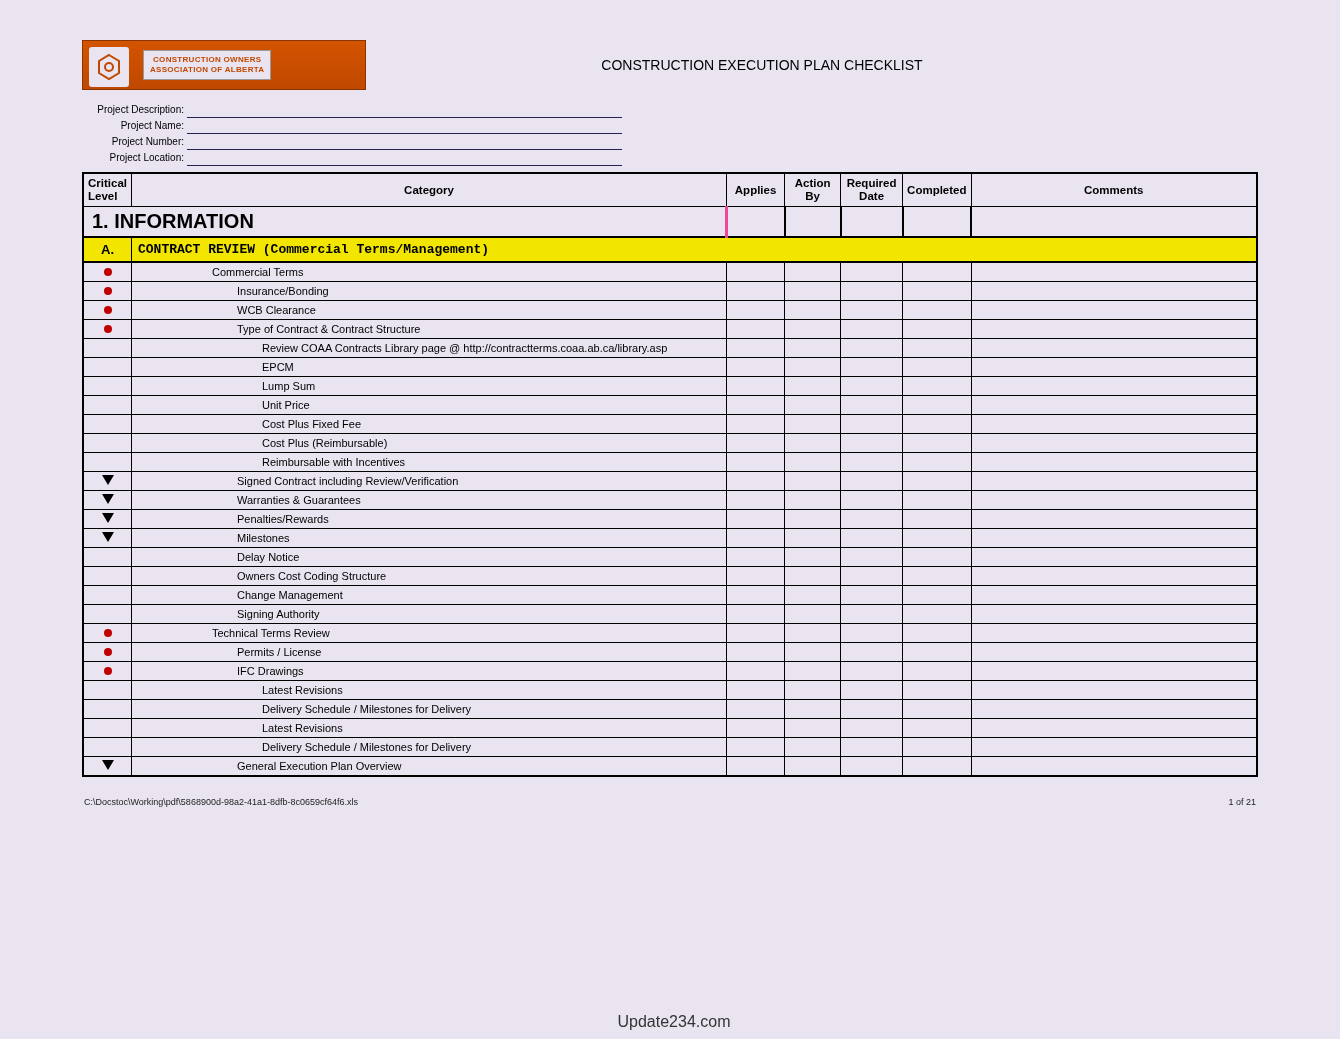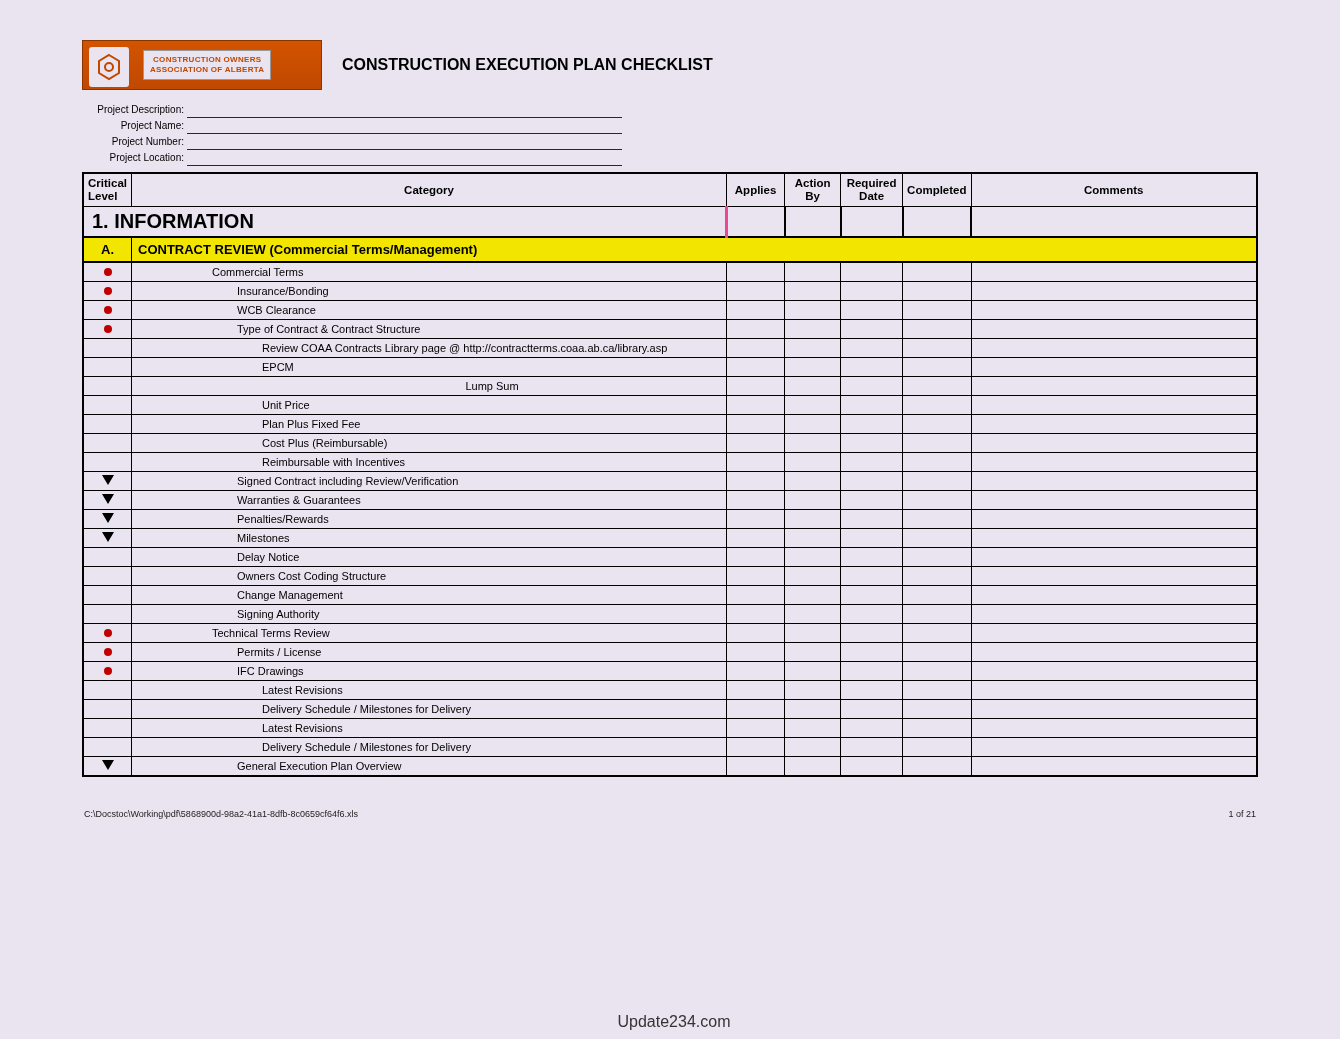--- a/index.html
+++ b/index.html
@@ -20,21 +20,21 @@
   }
   .sheet {
     margin: 0 22px;
   }
   .header-row {
     display: flex;
     align-items: center;
     margin-bottom: 14px;
   }
   .logo {
-    width: 240px;
+    width: 284px;
     height: 50px;
     background: linear-gradient(#d35400 0%, #c04800 100%);
     border: 1px solid #8a3500;
     display: flex;
     align-items: center;
     position: relative;
     padding-left: 60px;
     margin-right: 20px;
   }
   .logo-icon {
@@ -58,23 +58,23 @@
     line-height: 10px;
     font-weight: bold;
     color: #c04800;
     padding: 4px 6px;
     text-align: center;
     letter-spacing: 0.3px;
     white-space: pre-line;
   }
   .title {
     flex: 1;
-    text-align: left;
-    font-weight: bold;
-    font-size: 16px;
+    text-align: center;
+    font-weight: normal;
+    font-size: 14px;
     font-family: Arial, sans-serif;
     padding-right: 120px;
   }
   .meta {
     width: 540px;
     margin-bottom: 6px;
   }
   .meta-row {
     display: flex;
     margin-bottom: 2px;
@@ -114,21 +114,21 @@
     padding: 3px 8px;
     border-left: 2px solid #000;
     border-right: 2px solid #000;
   }
   tr.section-row td.section-title {
     border-right: 3px solid #ec4899;
   }
   tr.subsection-row td {
     background: #f2e600;
     font-weight: bold;
-    font-family: Liberation Sans, sans-serif;
+    font-family: Liberation Mono, monospace;
     font-size: 13px;
     padding: 4px 6px;
     border-top: 2px solid #000;
     border-bottom: 2px solid #000;
   }
   tr.subsection-row td.letter {
     font-family: "Arial Black", Arial, sans-serif;
     font-weight: 900;
     text-align: center;
   }
@@ -147,21 +147,21 @@
     border-radius: 50%;
   }
   .tri-down {
     display: inline-block;
     width: 0; height: 0;
     border-left: 6px solid transparent;
     border-right: 6px solid transparent;
     border-top: 10px solid #000;
   }
   .footer {
-    margin-top: 32px;
+    margin-top: 20px;
     display: flex;
     justify-content: space-between;
     font-size: 9px;
     color: #222;
     padding: 0 2px;
   }
   .attribution {
     position: absolute;
     bottom: 8px;
     left: 4px;
@@ -300,39 +300,39 @@
             <td class="crit-cell"></td>
             <td class="cat-cell" style="padding-left: 130px;">EPCM</td>
             <td></td>
             <td></td>
             <td></td>
             <td></td>
             <td></td>
           </tr>
           <tr>
             <td class="crit-cell"></td>
-            <td class="cat-cell" style="padding-left: 130px; text-align: center;">Lump Sum</td>
+            <td class="cat-cell" style="padding-left: 130px;">Lump Sum</td>
             <td></td>
             <td></td>
             <td></td>
             <td></td>
             <td></td>
           </tr>
           <tr>
             <td class="crit-cell"></td>
             <td class="cat-cell" style="padding-left: 130px;">Unit Price</td>
             <td></td>
             <td></td>
             <td></td>
             <td></td>
             <td></td>
           </tr>
           <tr>
             <td class="crit-cell"></td>
-            <td class="cat-cell" style="padding-left: 130px;">Plan Plus Fixed Fee</td>
+            <td class="cat-cell" style="padding-left: 130px;">Cost Plus Fixed Fee</td>
             <td></td>
             <td></td>
             <td></td>
             <td></td>
             <td></td>
           </tr>
           <tr>
             <td class="crit-cell"></td>
             <td class="cat-cell" style="padding-left: 130px;">Cost Plus (Reimbursable)</td>
             <td></td>

